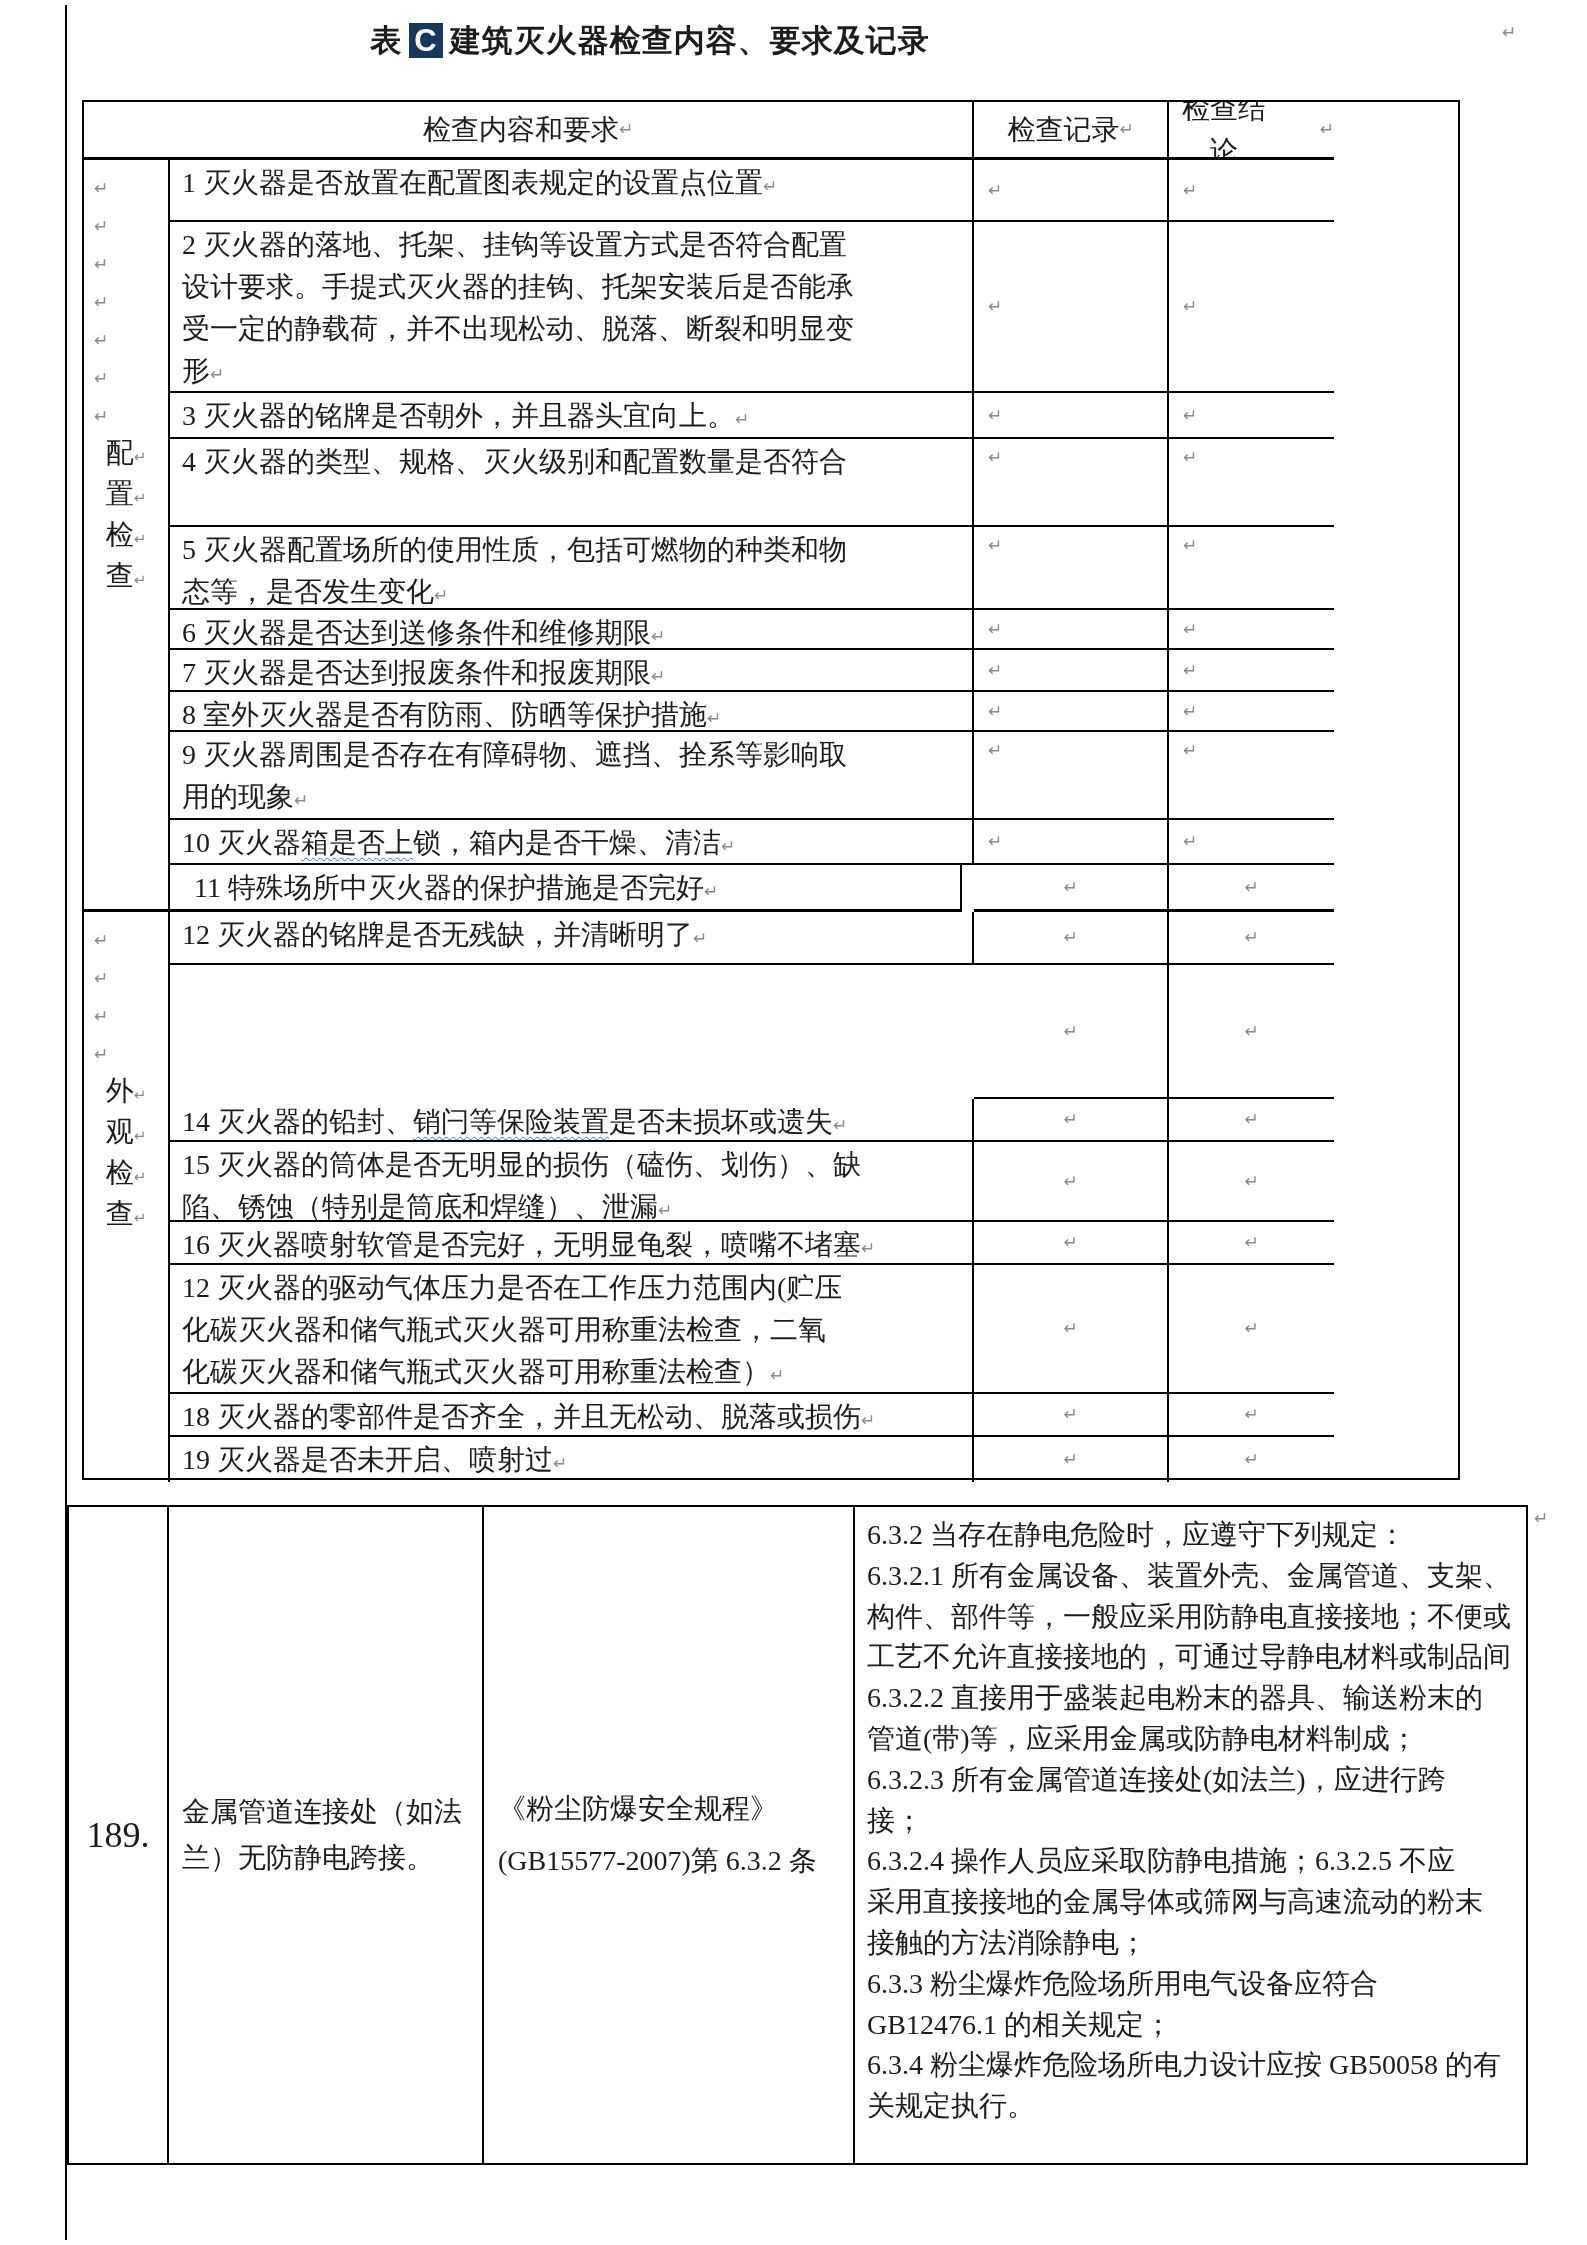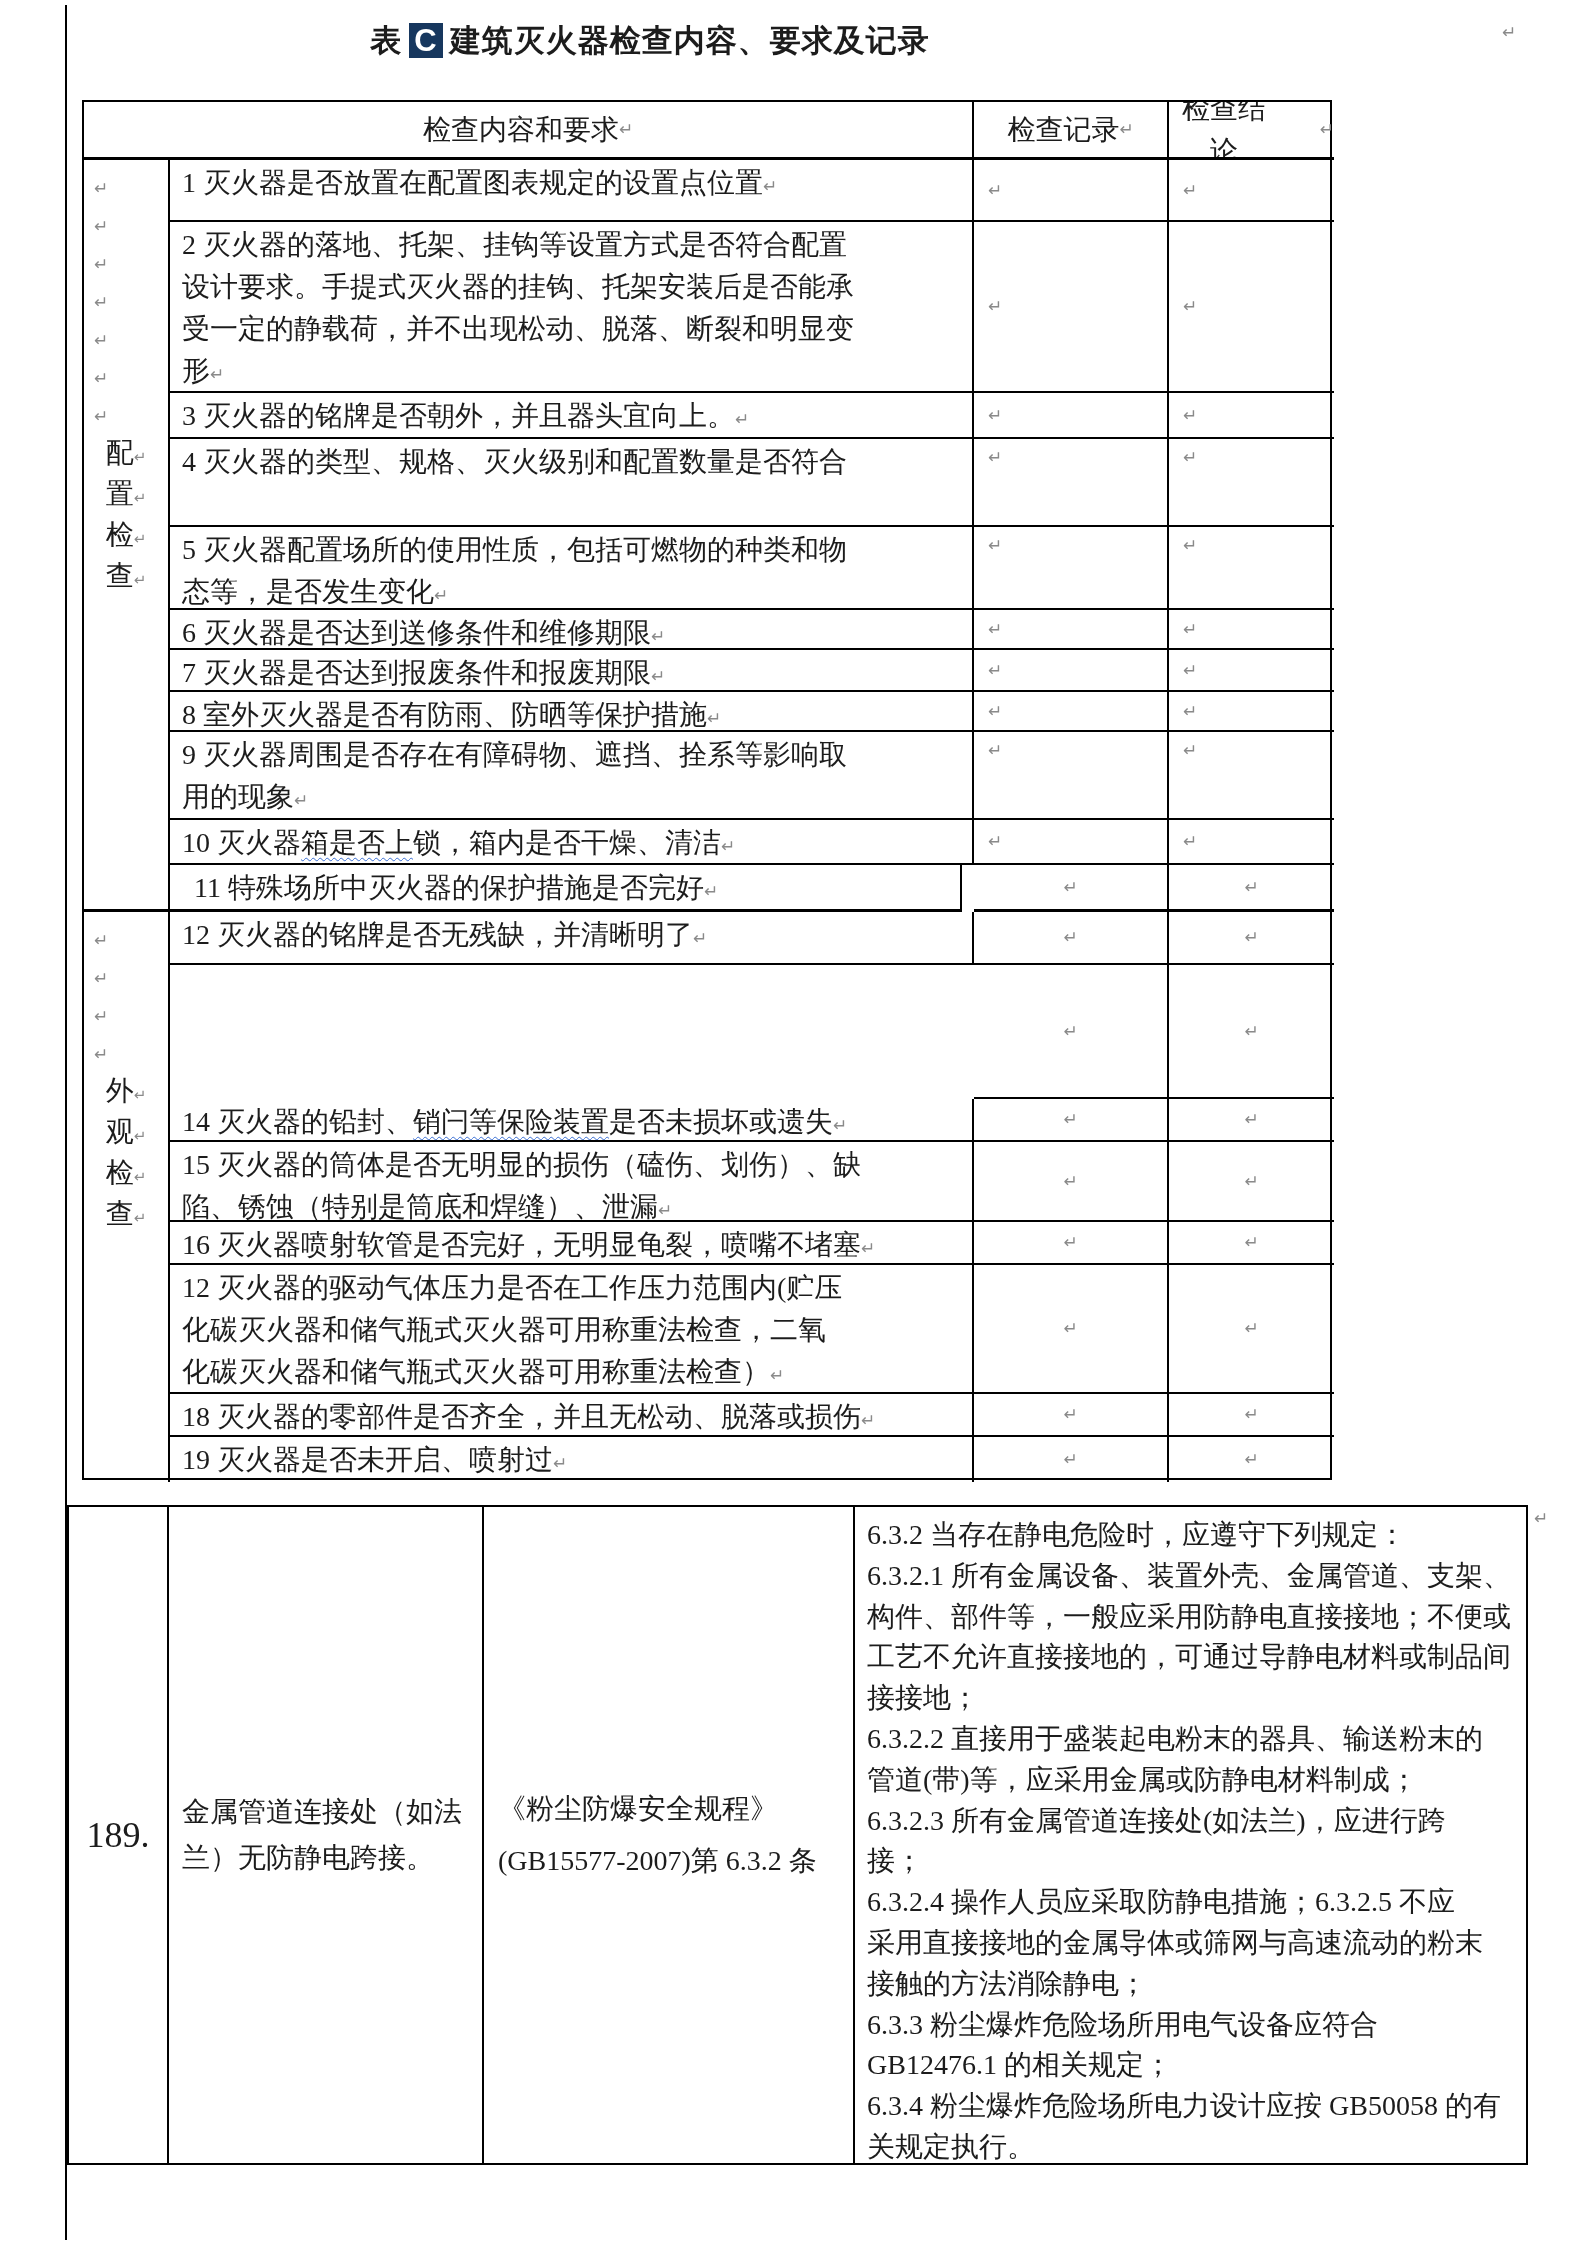--- a/index.html
+++ b/index.html
@@ -44,21 +44,21 @@
 <div class="page">
   <div class="left-rule"></div>
 
   <div class="doc-title">
     <span>表</span><span class="title-c">C</span><span>建筑灭火器检查内容、要求及记录</span>
   </div>
 
   <span class="pilcrow page-mark">↵</span>
   <span class="pilcrow rowend-mark">↵</span>
 
-  <div class="tbl" id="top-table" style="left:82px;top:100px;width:1250px;height:1380px;">
+  <div class="tbl" id="top-table" style="left:82px;top:100px;width:1378px;height:1380px;">
       <div class="cell hdr thick-bottom" style="left: 0px; top: 0px; width: 890px; height: 58px;">
         <span>检查内容和要求</span>
         <span class="pilcrow">↵</span>
       </div>
       <div class="cell hdr thick-bottom" style="left: 890px; top: 0px; width: 195px; height: 58px;">
         <span>检查记录</span>
         <span class="pilcrow">↵</span>
       </div>
       <div class="cell hdr thick-bottom last-col" style="left: 1085px; top: 0px; width: 165px; height: 58px;">
         <span>检查结论</span>
@@ -272,21 +272,20 @@
       </div>
       <div class="cell cite-cell vcenter last-row" style="left: 415px; top: 0px; width: 371px; height: 656px;">
         <div>《粉尘防爆安全规程》</div>
         <div>(GB15577-2007)第 6.3.2 条</div>
       </div>
       <div class="cell reg-cell last-col last-row" style="left: 786px; top: 0px; width: 675px; height: 656px;">
         <div class="reg-line">6.3.2 当存在静电危险时，应遵守下列规定：</div>
         <div class="reg-line">6.3.2.1 所有金属设备、装置外壳、金属管道、支架、</div>
         <div class="reg-line">构件、部件等，一般应采用防静电直接接地；不便或</div>
         <div class="reg-line">工艺不允许直接接地的，可通过导静电材料或制品间</div>
-        <div class="reg-line">接接地；</div>
         <div class="reg-line">6.3.2.2 直接用于盛装起电粉末的器具、输送粉末的</div>
         <div class="reg-line">管道(带)等，应采用金属或防静电材料制成；</div>
         <div class="reg-line">6.3.2.3 所有金属管道连接处(如法兰)，应进行跨</div>
         <div class="reg-line">接；</div>
         <div class="reg-line">6.3.2.4 操作人员应采取防静电措施；6.3.2.5 不应</div>
         <div class="reg-line">采用直接接地的金属导体或筛网与高速流动的粉末</div>
         <div class="reg-line">接触的方法消除静电；</div>
         <div class="reg-line">6.3.3 粉尘爆炸危险场所用电气设备应符合</div>
         <div class="reg-line">GB12476.1 的相关规定；</div>
         <div class="reg-line">6.3.4 粉尘爆炸危险场所电力设计应按 GB50058 的有</div>

